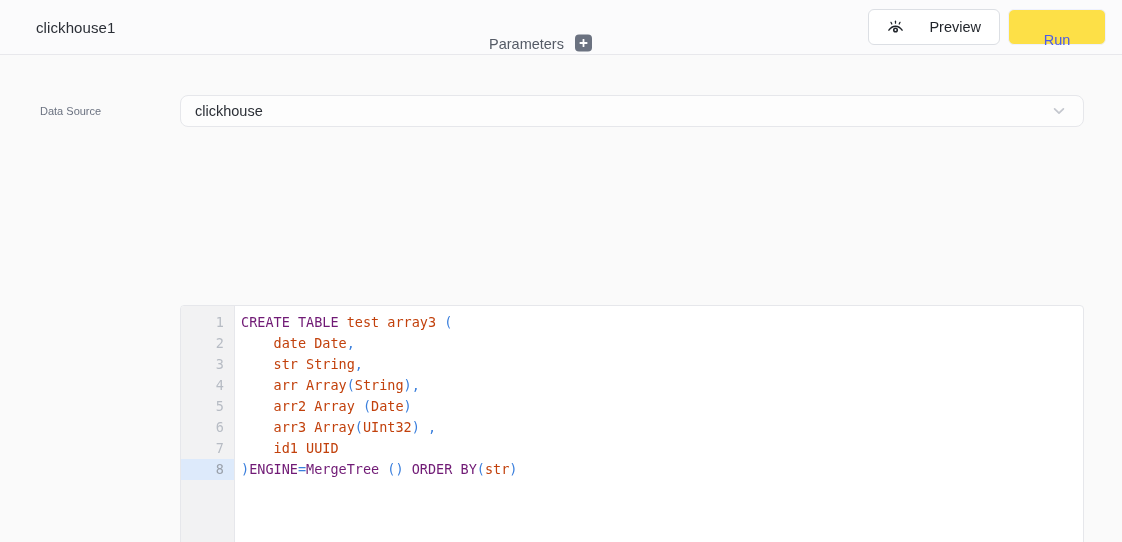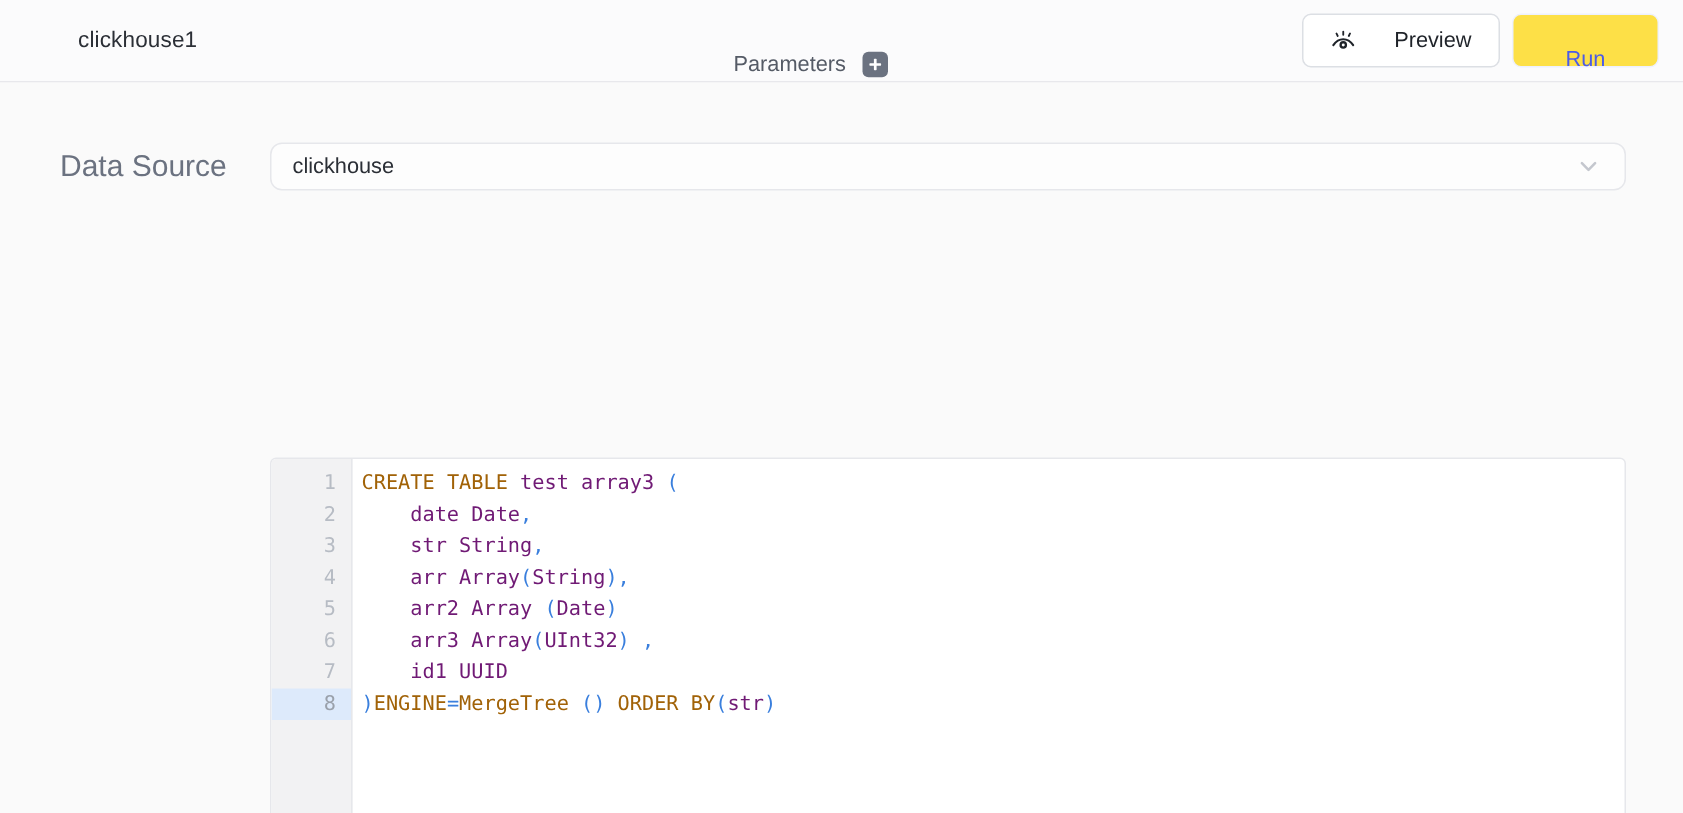--- a/index.html
+++ b/index.html
@@ -18,21 +18,21 @@
   .header {
     position: relative;
     height: 55px;
     background: #fbfbfc;
     border-bottom: 1px solid #e8e8ec;
     display: flex;
     align-items: center;
   }
   .app-title {
     position: absolute;
-    left: 52px;
+    left: 36px;
     top: 50%;
     transform: translateY(-50%);
     font-size: 15px;
     color: #2b2f36;
     letter-spacing: .1px;
   }
   .params-group {
     position: absolute;
     left: 489px;
     top: 50%;
@@ -106,21 +106,21 @@
     position: absolute;
     left: 0;
     top: 40px;
     width: 100%;
     display: flex;
     align-items: center;
   }
   .field-label {
     width: 180px;
     padding-left: 40px;
-    font-size: 20px;
+    font-size: 11px;
     color: #6b7280;
   }
   .select-box {
     width: 904px;
     height: 32px;
     background: #fdfdfd;
     border: 1px solid #e6e7eb;
     border-radius: 8px;
     display: flex;
     align-items: center;
@@ -179,22 +179,22 @@
     background: #ddeafb;
     color: #9aa1ab;
   }
   .code {
     flex: 1;
     padding: 6px 0 0 6px;
     white-space: pre;
     overflow: hidden;
   }
   .code-line { height: 21px; }
-  .tok-kw { color: #a16207; }
-  .tok-id { color: #701a75; }
+  .tok-kw { color: #701a75; }
+  .tok-id { color: #c2410c; }
   .tok-pl { color: #3a7fdd; }
 </style>
 </head>
 <body>
 
 <div class="header">
 
   <div class="app-title">clickhouse1</div>
 
   <div class="params-group">

